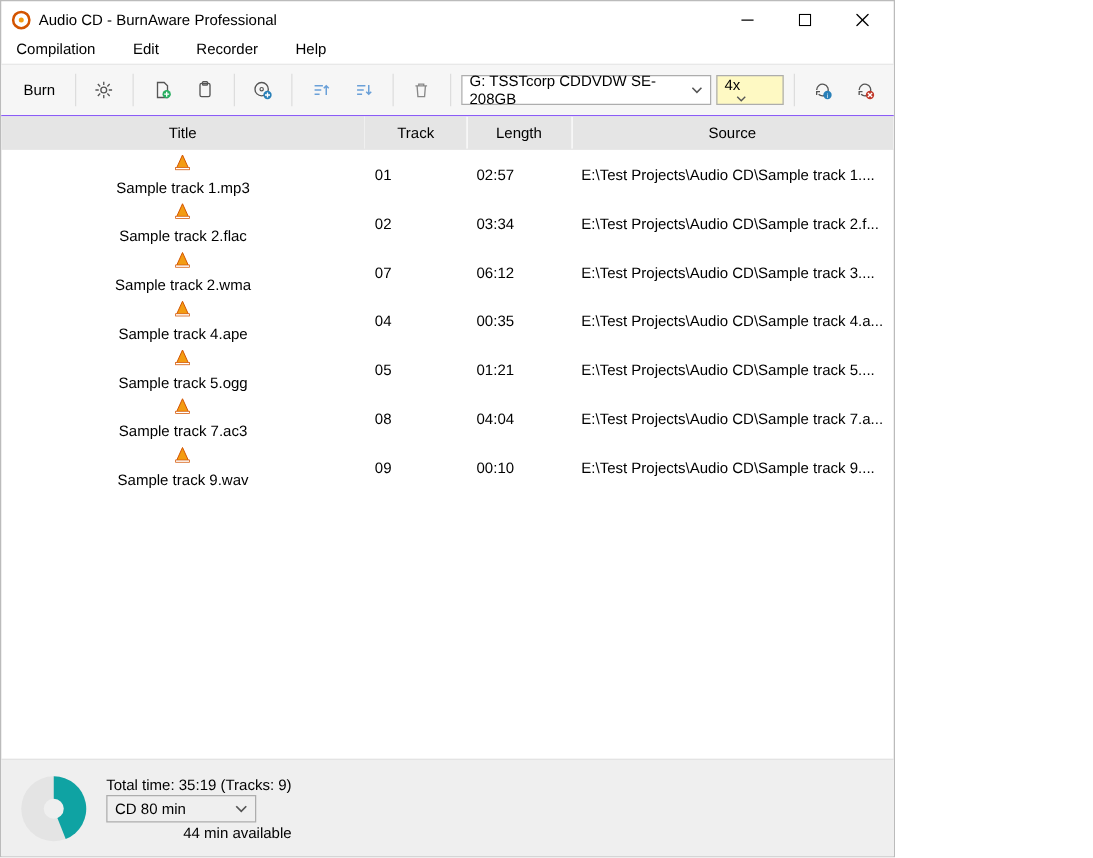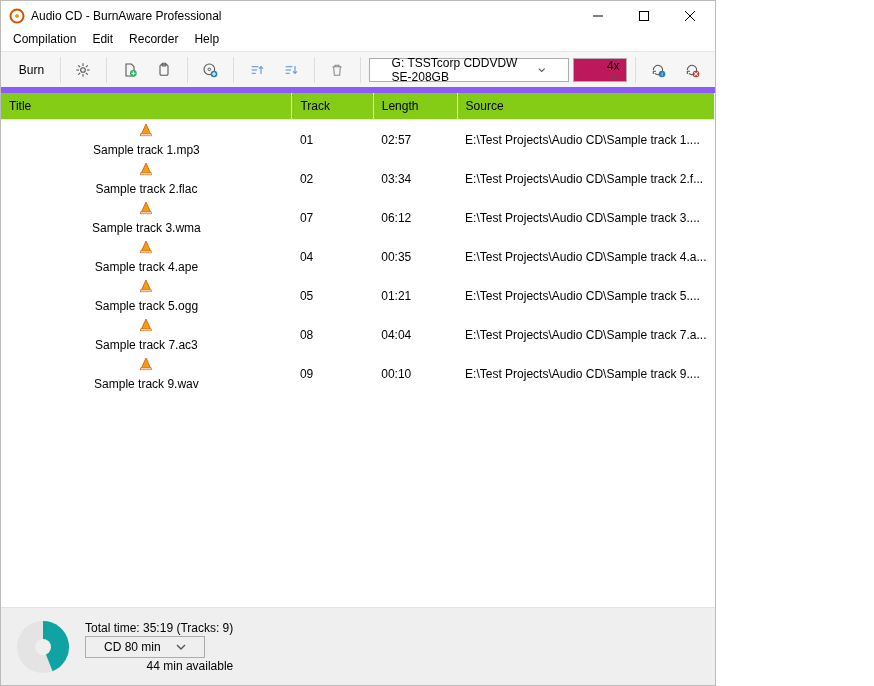--- a/index.html
+++ b/index.html
@@ -8,52 +8,52 @@
 
   
   .titlebar { height:30px; display:flex; align-items:center; padding:0 2px 0 8px; }
   .titlebar .app-icon { width:16px; height:16px; margin-right:6px; }
   .titlebar .title { flex:0 0 auto; font-size:12px; }
   .titlebar .spacer { flex:1; }
   .winbtn { width:46px; height:30px; display:flex; align-items:center; justify-content:center; }
   .winbtn svg { width:10px; height:10px; stroke:#000; stroke-width:1; fill:none; }
 
   
-  .menubar { height:20px; display:flex; align-items:center; padding:0 4px 4px 4px; gap:0; }
+  .menubar { height:20px; display:flex; align-items:center; padding:0 4px 4px 4px; gap:14px; }
   .menubar .menu-item { padding:2px 8px; font-size:12px; cursor:default; }
 
   
-  .toolbar { height:42px; background:#f6f6f6; border-top:1px solid #e8e8e8; border-bottom:6px solid #8b5cf6; display:flex; align-items:center; padding:0 8px; gap:4px; }
+  .toolbar { height:42px; background:#f6f6f6; border-top:1px solid #e8e8e8; border-bottom:1px solid #8b5cf6; display:flex; align-items:center; padding:0 8px; gap:4px; }
   .tbtn { height:30px; min-width:30px; display:flex; align-items:center; justify-content:center; border:1px solid transparent; border-radius:3px; padding:0 6px; cursor:default; position:relative; }
   .tbtn svg { width:20px; height:20px; }
   .tsep { width:1px; height:26px; background:#ddd; margin:0 4px; }
   .burnbtn { display:flex; align-items:center; gap:8px; padding:0 12px 0 6px; }
   .burnbtn .reddot { width:18px; height:18px; border-radius:50%; background:radial-gradient(circle at 35% 35%, #e74c3c, #8b0000); }
   .burnbtn span { font-weight:400; font-size:12px; }
-  .drive-select { height:24px; border:1px solid #adadad; background:#fff; display:flex; align-items:center; padding:0 22px; font-size:12px; min-width:200px; justify-content:space-between; }
-  .speed-select { height:24px; border:1px solid #adadad; background:#be185d; display:flex; align-items:flex-end; padding:0 6px; font-size:12px; min-width:54px; justify-content:space-between;flex-direction:column; }
+  .drive-select { height:24px; border:1px solid #adadad; background:#fff; display:flex; align-items:center; padding:0 6px; font-size:12px; min-width:200px; justify-content:space-between; }
+  .speed-select { height:24px; border:1px solid #adadad; background:#fef9c3; display:flex; align-items:flex-start; padding:0 6px; font-size:12px; min-width:54px; justify-content:space-between;flex-direction:column; }
   .chev { margin-left:8px; }
 
   
   .table-wrap { flex:1; overflow:auto; }
   table { width:100%; border-collapse:collapse; font-size:12px; }
-  thead th { text-align:left; font-weight:400; padding:6px 8px; background:#84cc16; border-bottom:1px solid #e8e8e8; border-right:1px solid #f0f0f0; position:sticky; top:0; }
+  thead th { text-align:center; font-weight:400; padding:6px 8px; background:#e5e5e5; border-bottom:1px solid #e8e8e8; border-right:1px solid #f0f0f0; position:sticky; top:0; }
   tbody td { padding:2.5px 8px; white-space:nowrap; overflow:hidden; text-overflow:ellipsis;flex-direction:column; }
   .col-title  { width:380px; }
   .col-track  { width:100px; }
   .col-length { width:100px; }
   .col-source {  }
   td.title-cell { display:flex; align-items:center; gap:6px; }
   .cone { width:14px; height:14px; flex-shrink:0; }
 
   
   .footer { height:78px; background:#efefef; border-top:1px solid #e3e3e3; display:flex; align-items:center; padding:8px 14px; gap:14px; }
   .disc-gauge { width:56px; height:56px; position:relative; }
   .footer-info { display:flex; flex-direction:column; gap:1px; font-size:12px;text-align:right; }
-  .media-select { height:22px; border:1px solid #adadad; background:#efefef; display:flex; align-items:center; padding:0 18px; width:120px; justify-content:space-between; font-size:12px; }
+  .media-select { height:22px; border:1px solid #adadad; background:#efefef; display:flex; align-items:center; padding:0 6px; width:120px; justify-content:space-between; font-size:12px; }
 </style>
 </head>
 <body>
 
 <div class="window">
 
   <div class="titlebar">
     <span class="app-icon">
       <svg viewBox="0 0 16 16">
           <circle cx="8" cy="8" r="6.5" fill="none" stroke="#d35400" stroke-width="2"></circle>
@@ -229,21 +229,21 @@
             <td>02</td>
             <td>03:34</td>
             <td>E:\Test Projects\Audio CD\Sample track 2.f...</td>
           </tr>
           <tr>
             <td class="title-cell">
               <svg class="cone" viewBox="0 0 14 14">
                 <path d="M7 1 L12 12 H2 Z" fill="#f39c12" stroke="#d35400" stroke-width="0.8"></path>
                 <rect x="1.5" y="11" width="11" height="1.8" fill="#fff" stroke="#d35400" stroke-width="0.6"></rect>
               </svg>
-              <span>Sample track 3.wma</span>
+              <span>Sample track 2.wma</span>
             </td>
             <td>07</td>
             <td>06:12</td>
             <td>E:\Test Projects\Audio CD\Sample track 3....</td>
           </tr>
           <tr>
             <td class="title-cell">
               <svg class="cone" viewBox="0 0 14 14">
                 <path d="M7 1 L12 12 H2 Z" fill="#f39c12" stroke="#d35400" stroke-width="0.8"></path>
                 <rect x="1.5" y="11" width="11" height="1.8" fill="#fff" stroke="#d35400" stroke-width="0.6"></rect>

